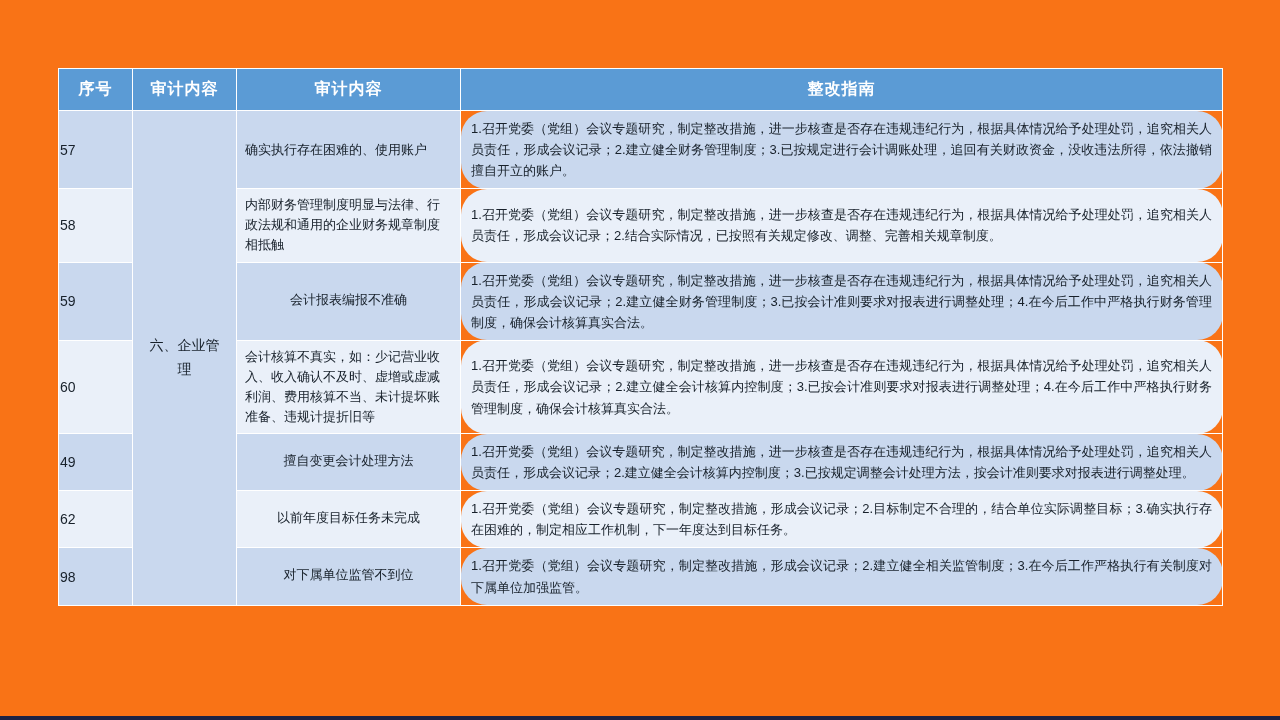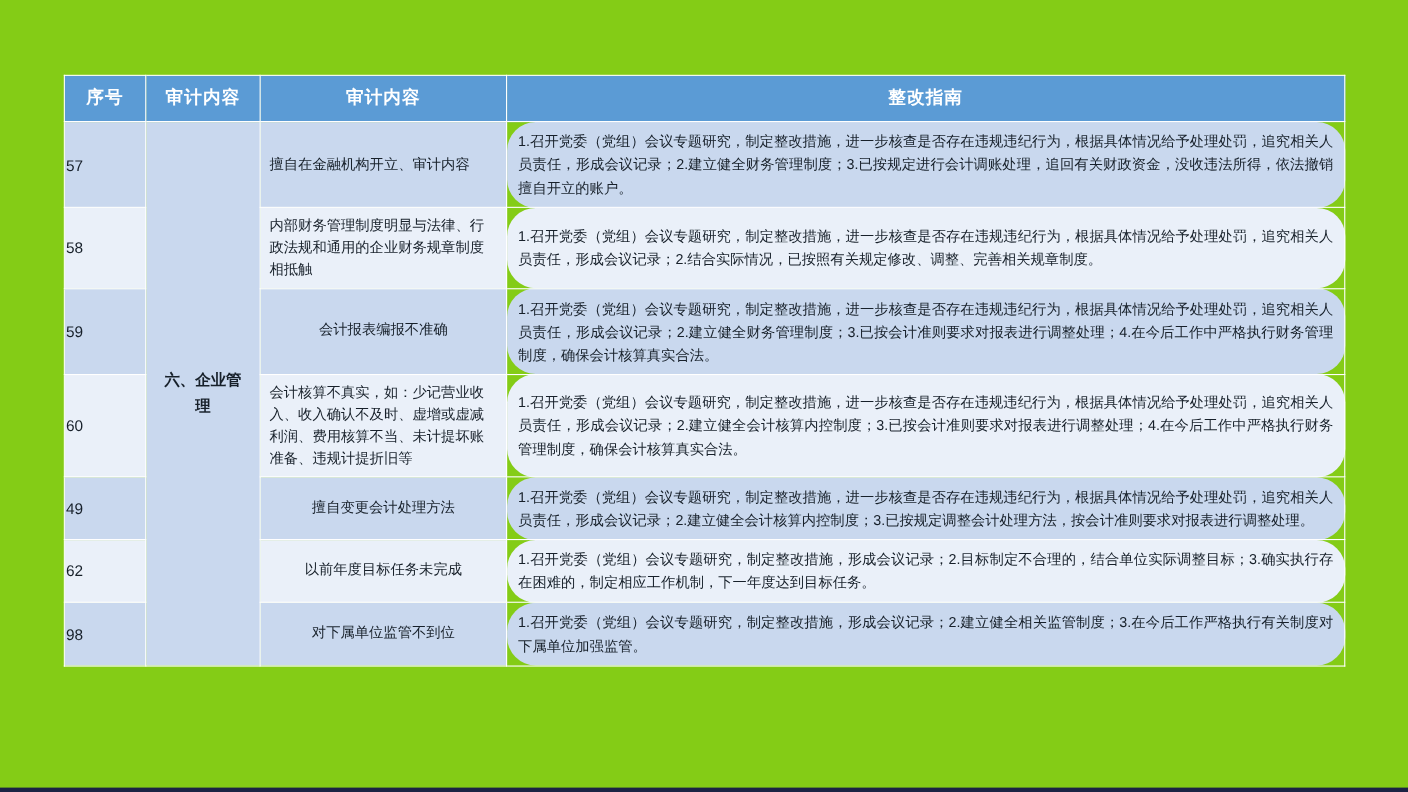--- a/index.html
+++ b/index.html
@@ -10,21 +10,21 @@
     width: 1280px;
     height: 720px;
     background: #1b2344;
     font-family: "Liberation Sans", sans-serif;
     overflow: hidden;
   }
   .slide {
     position: relative;
     width: 1280px;
     height: 716px;
-    background: #84cc16;
+    background: #f97316;
   }
   .table-wrap {
     position: absolute;
     left: 58px;
     top: 68px;
     width: 1164px;
   }
   table.audit {
     border-collapse: collapse;
     width: 1164px;
@@ -55,21 +55,21 @@
   tbody tr.even td { background: #eaf0f9; }
 
   td.no {
     text-align: left;
     font-size: 14px;
     color: #17202a;
   }
   td.cat {
     text-align: center;
     font-size: 14px;
-    font-weight: bold;
+    font-weight: normal;
     color: #17202a;
     background: #c9d8ee !important;
     line-height: 1.7;
     padding: 0 14px;
   }
   td.issue {
     padding: 6px 8px;
     line-height: 1.55;
     color: #17202a;
   }
@@ -99,21 +99,21 @@
           <th>序号</th>
           <th>审计内容</th>
           <th>审计内容</th>
           <th>整改指南</th>
         </tr>
       </thead>
       <tbody>
         <tr class="odd">
           <td class="no">57</td>
           <td class="cat" rowspan="7">六、企业管理</td>
-          <td class="issue">擅自在金融机构开立、审计内容</td>
+          <td class="issue">确实执行存在困难的、使用账户</td>
           <td class="guide">1.召开党委（党组）会议专题研究，制定整改措施，进一步核查是否存在违规违纪行为，根据具体情况给予处理处罚，追究相关人员责任，形成会议记录；2.建立健全财务管理制度；3.已按规定进行会计调账处理，追回有关财政资金，没收违法所得，依法撤销擅自开立的账户。</td>
         </tr>
         <tr class="even">
           <td class="no">58</td>
           <td class="issue">内部财务管理制度明显与法律、行政法规和通用的企业财务规章制度相抵触</td>
           <td class="guide">1.召开党委（党组）会议专题研究，制定整改措施，进一步核查是否存在违规违纪行为，根据具体情况给予处理处罚，追究相关人员责任，形成会议记录；2.结合实际情况，已按照有关规定修改、调整、完善相关规章制度。</td>
         </tr>
         <tr class="odd">
           <td class="no">59</td>
           <td class="issue center">会计报表编报不准确</td>

